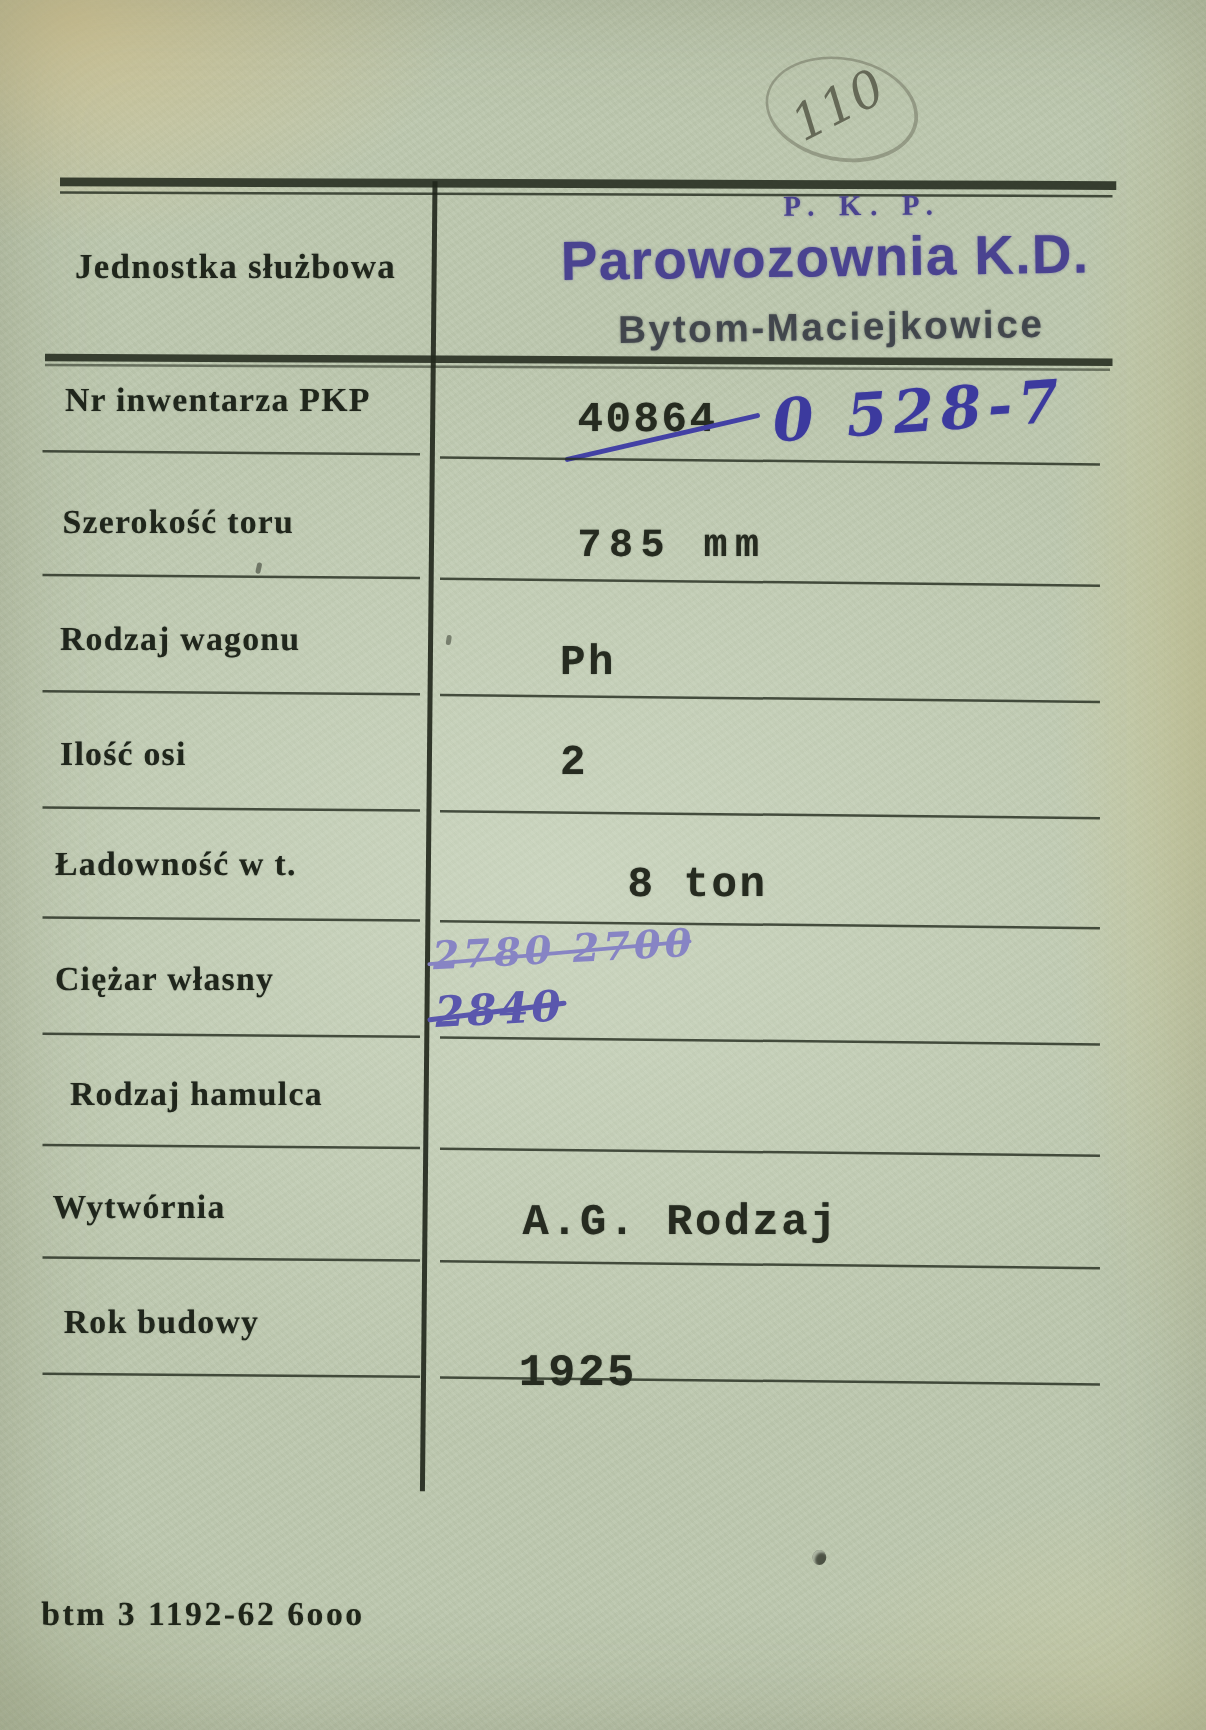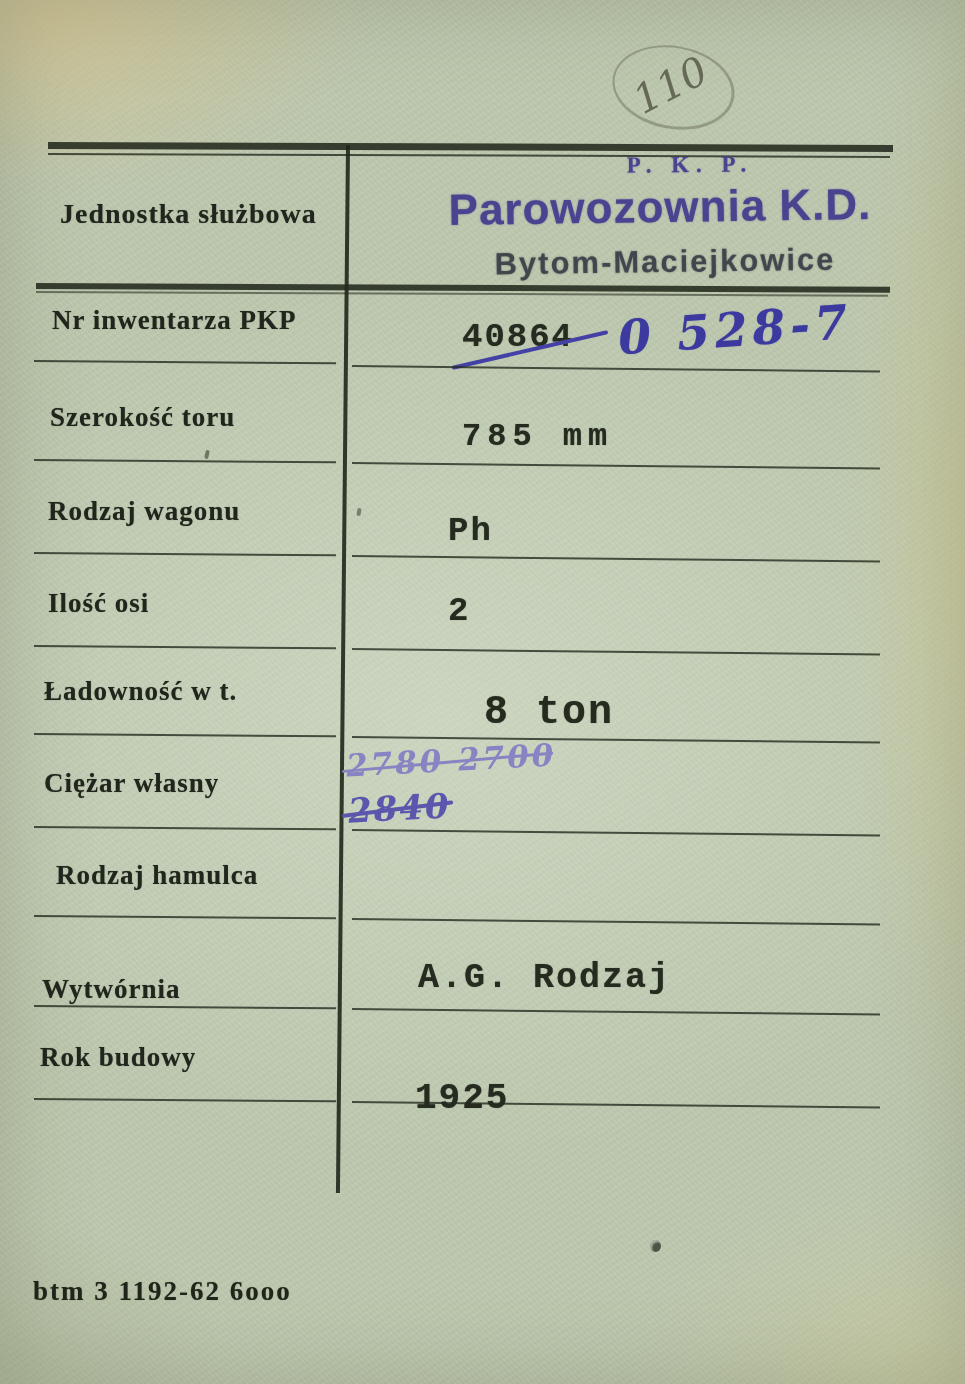--- a/index.html
+++ b/index.html
@@ -88,42 +88,42 @@
   <div class="typed" style="left:448px;top:512px;font-size:34px;">Ph</div>
   <div class="rule thin" style="left:34px;top:552px;width:302px;transform:rotate(0.45deg);"></div>
   <div class="rule thin" style="left:352px;top:555px;width:528px;transform:rotate(0.6deg);"></div>
 
   <div class="label" style="left:48px;top:588px;">Ilość osi</div>
   <div class="typed" style="left:448px;top:592px;font-size:34px;">2</div>
   <div class="rule thin" style="left:34px;top:645px;width:302px;transform:rotate(0.45deg);"></div>
   <div class="rule thin" style="left:352px;top:648px;width:528px;transform:rotate(0.6deg);"></div>
 
   <div class="label" style="left:44px;top:676px;">Ładowność w t.</div>
-  <div class="typed" style="left:484px;top:690px;font-size:40px;">8 ton</div>
+  <div class="typed" style="left:502px;top:690px;font-size:34px;">8 ton</div>
   <div class="rule thin" style="left:34px;top:733px;width:302px;transform:rotate(0.45deg);"></div>
   <div class="rule thin" style="left:352px;top:736px;width:528px;transform:rotate(0.6deg);"></div>
 
   <div class="label" style="left:44px;top:768px;">Ciężar własny</div>
   <div class="hand" style="left:346px;top:742px;font-size:31px;font-weight:700;letter-spacing:3px;color:#8784c4;transform:rotate(-3deg);">2780 2700</div>
   <div class="strike" style="left:342px;top:770px;width:212px;height:3px;background:#8784c4;transform:rotate(-5deg);"></div>
   <div class="hand" style="left:348px;top:788px;font-size:34px;font-weight:700;letter-spacing:2px;color:#5a57ad;transform:rotate(-3deg);">2840</div>
   <div class="strike" style="left:342px;top:814px;width:112px;height:4px;background:#5a57ad;transform:rotate(-7deg);"></div>
   <div class="rule thin" style="left:34px;top:826px;width:302px;transform:rotate(0.45deg);"></div>
   <div class="rule thin" style="left:352px;top:829px;width:528px;transform:rotate(0.6deg);"></div>
 
   <div class="label" style="left:56px;top:860px;">Rodzaj hamulca</div>
   <div class="rule thin" style="left:34px;top:915px;width:302px;transform:rotate(0.45deg);"></div>
   <div class="rule thin" style="left:352px;top:918px;width:528px;transform:rotate(0.6deg);"></div>
 
-  <div class="label" style="left:42px;top:950px;margin-top:24px;">Wytwórnia</div>
+  <div class="label" style="left:42px;top:950px;">Wytwórnia</div>
   <div class="typed" style="left:418px;top:958px;font-size:35px;">A.G. Rodzaj</div>
   <div class="rule thin" style="left:34px;top:1005px;width:302px;transform:rotate(0.45deg);"></div>
   <div class="rule thin" style="left:352px;top:1008px;width:528px;transform:rotate(0.6deg);"></div>
 
-  <div class="label" style="left:40px;top:1042px;">Rok budowy</div>
+  <div class="label" style="left:51px;top:1042px;">Rok budowy</div>
   <div class="typed" style="left:415px;top:1078px;font-size:36px;">1925</div>
   <div class="rule thin" style="left:34px;top:1098px;width:302px;transform:rotate(0.45deg);"></div>
   <div class="rule thin" style="left:352px;top:1101px;width:528px;transform:rotate(0.6deg);"></div>
 
   <div class="speck" style="left:205px;top:450px;width:4px;height:9px;border-radius:2px;opacity:.6;transform:rotate(12deg);"></div>
   <div class="speck" style="left:357px;top:508px;width:4px;height:8px;border-radius:2px;opacity:.55;transform:rotate(8deg);"></div>
   <div class="speck" style="left:650px;top:1240px;width:11px;height:12px;opacity:.85;box-shadow:inset 2px 2px 2px rgba(220,230,210,.7);"></div>
 
   <div class="footer-code" style="left:33px;top:1276px;">btm 3 1192-62 6ooo</div>
 

